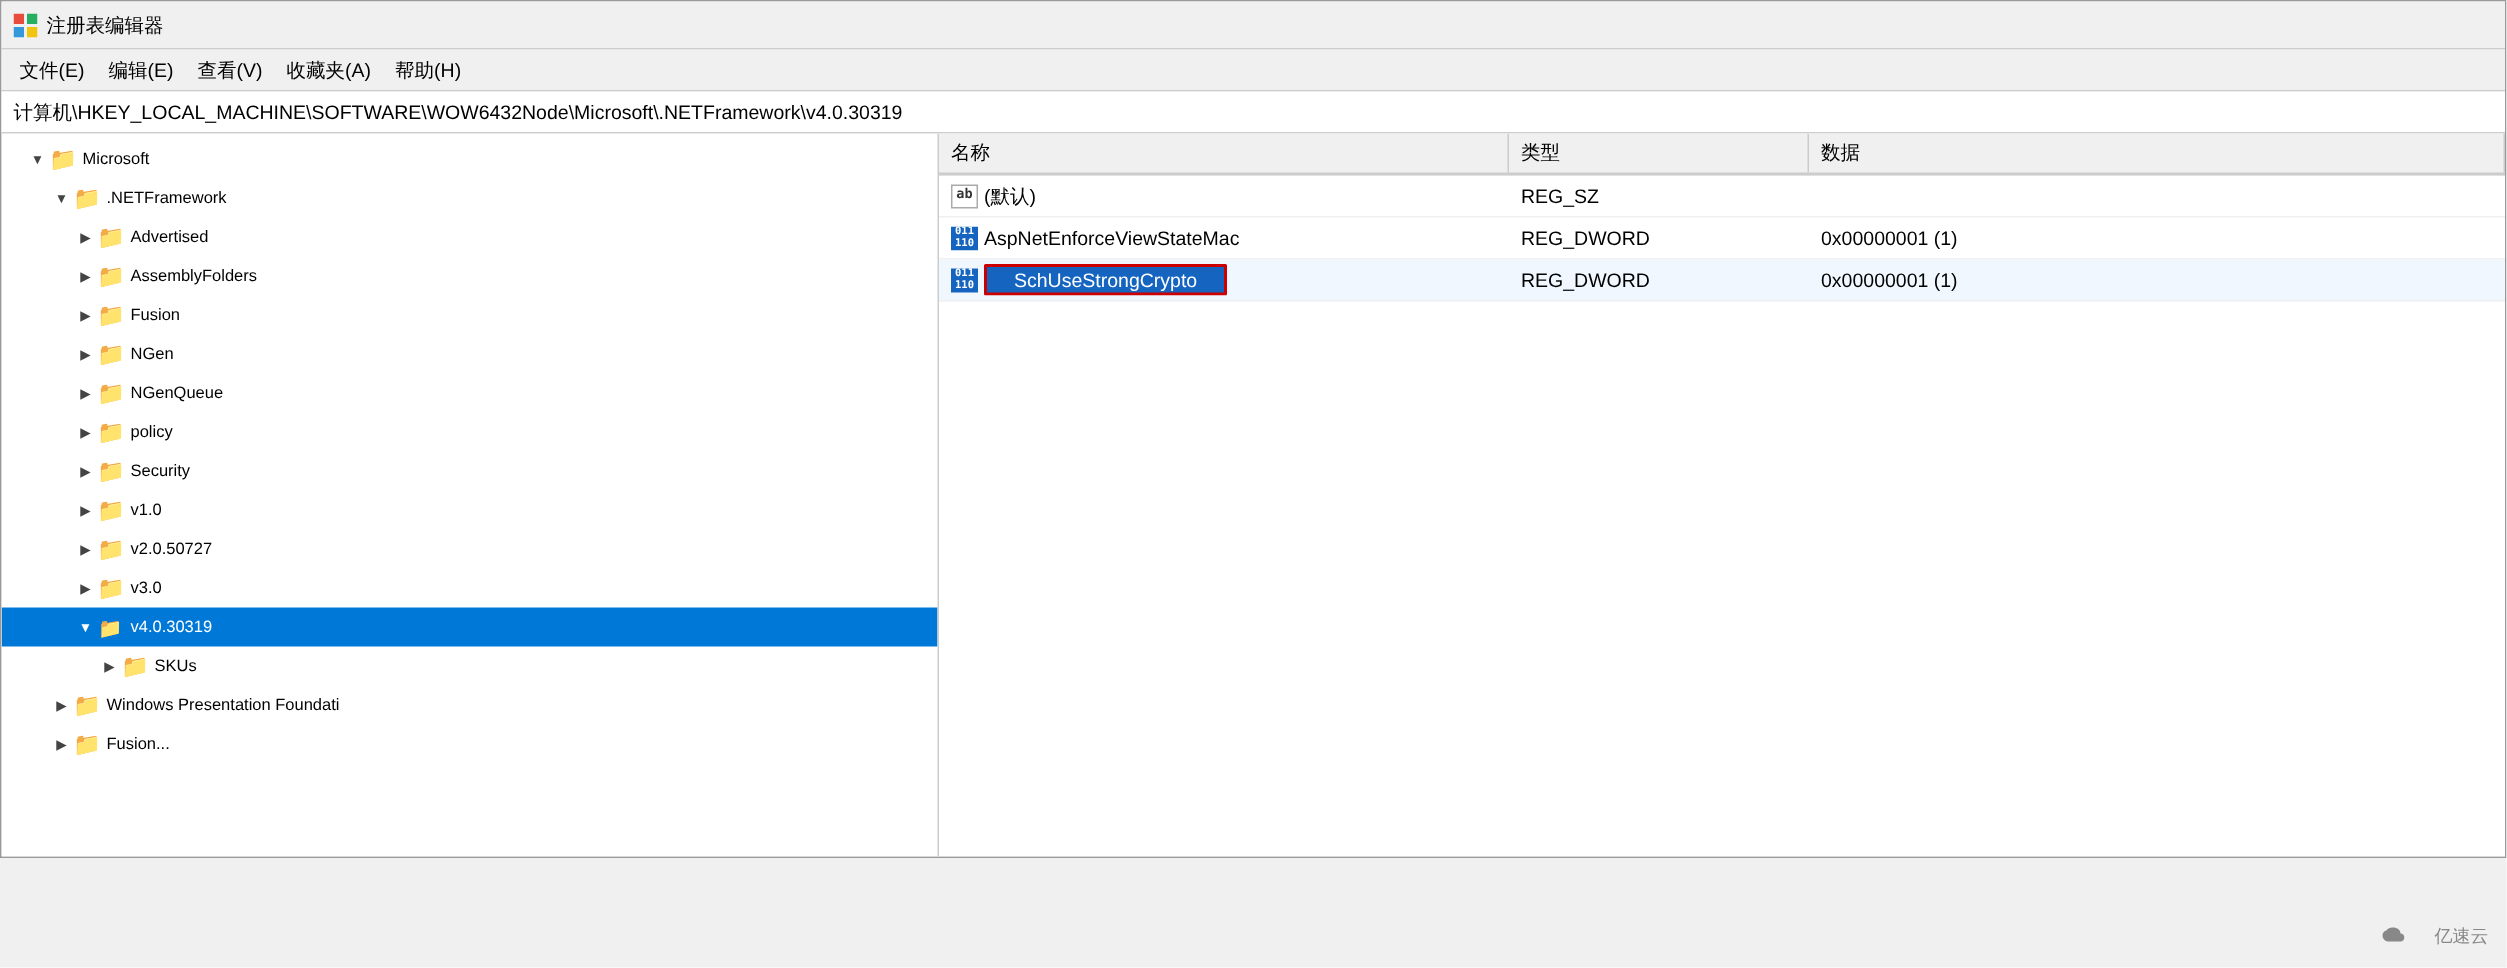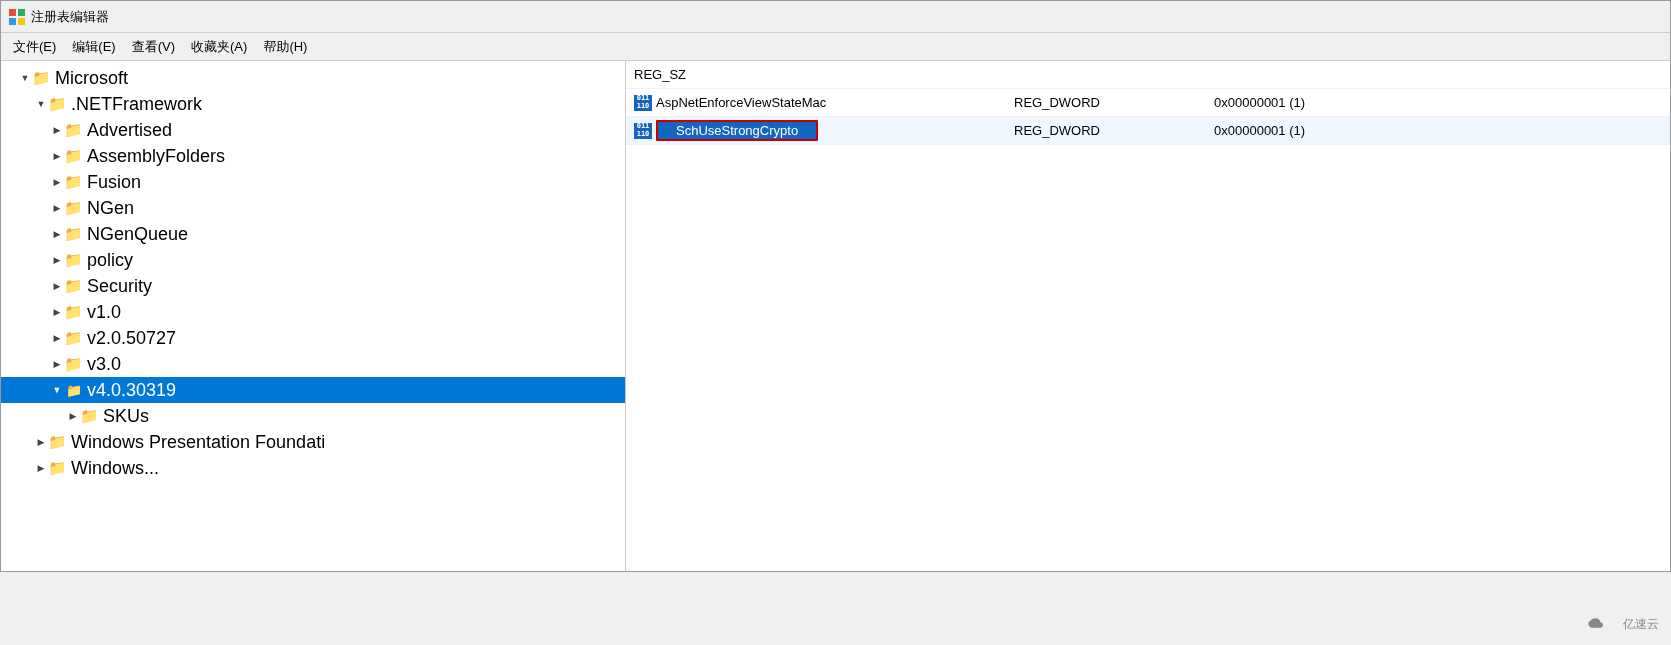--- a/index.html
+++ b/index.html
@@ -134,21 +134,21 @@
       flex-shrink: 0;
       margin-right: 4px;
     }
 
     .folder-yellow {
       color: #e6a817;
       font-size: 15px;
     }
 
     .tree-node .node-label {
-      font-size: 18px;
+      font-size: 11px;
     }
 
     
     .right-panel {
       flex: 1;
       background: #ffffff;
       display: flex;
       flex-direction: column;
       overflow: hidden;
     }
@@ -243,20 +243,23 @@
   </div>
 
   <div class="menu-bar">
     <div class="menu-item">文件(E)</div>
     <div class="menu-item">编辑(E)</div>
     <div class="menu-item">查看(V)</div>
     <div class="menu-item">收藏夹(A)</div>
     <div class="menu-item">帮助(H)</div>
   </div>
 
+  <div class="breadcrumb-bar">
+    <span>计算机\HKEY_LOCAL_MACHINE\SOFTWARE\WOW6432Node\Microsoft\.NETFramework\v4.0.30319</span>
+  </div>
 
   <div class="main-area">
 
     <div class="tree-panel">
       <div class="tree-content">
 
         <div class="tree-node">
           <span class="indent" style="width:16px;"></span>
           <span class="expander">▼</span>
           <span class="folder-icon folder-yellow">📁</span>
@@ -358,32 +361,41 @@
           <span class="indent" style="width:32px;"></span>
           <span class="expander">▶</span>
           <span class="folder-icon folder-yellow">📁</span>
           <span class="node-label">Windows Presentation Foundati</span>
         </div>
 
         <div class="tree-node">
           <span class="indent" style="width:32px;"></span>
           <span class="expander">▶</span>
           <span class="folder-icon folder-yellow">📁</span>
-          <span class="node-label">Windows...</span>
+          <span class="node-label">Fusion...</span>
         </div>
 
       </div>
     </div>
 
     <div class="right-panel">
 
+      <div class="right-header">
+        <div class="right-header-col col-name">名称</div>
+        <div class="right-header-col col-type">类型</div>
+        <div class="right-header-col col-data">数据</div>
+      </div>
 
       <div class="right-content">
 
         <div class="reg-row">
+          <div class="reg-cell cell-name">
+            <span class="reg-icon" style="background:#fff;border:1px solid #aaa;font-size:9px;font-weight:bold;color:#333;line-height:1;padding:1px 2px;font-family:monospace;">ab</span>
+            <span>(默认)</span>
+          </div>
           <div class="reg-cell cell-type">REG_SZ</div>
         </div>
 
         <div class="reg-row">
           <div class="reg-cell cell-name">
             <span class="reg-icon" style="background:#1565c0;color:white;font-size:7px;font-weight:bold;line-height:1.1;padding:1px 2px;font-family:monospace;display:inline-flex;flex-direction:column;align-items:center;">
               <span>011</span>
                 <span>110</span>
             </span>
             <span>AspNetEnforceViewStateMac</span>

